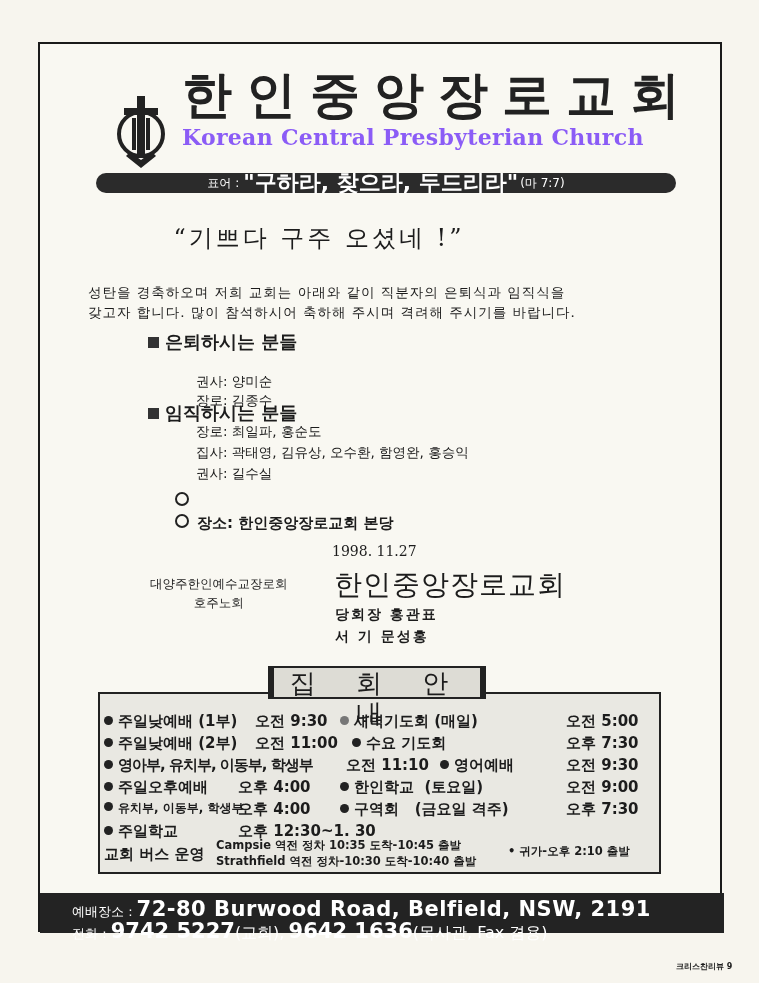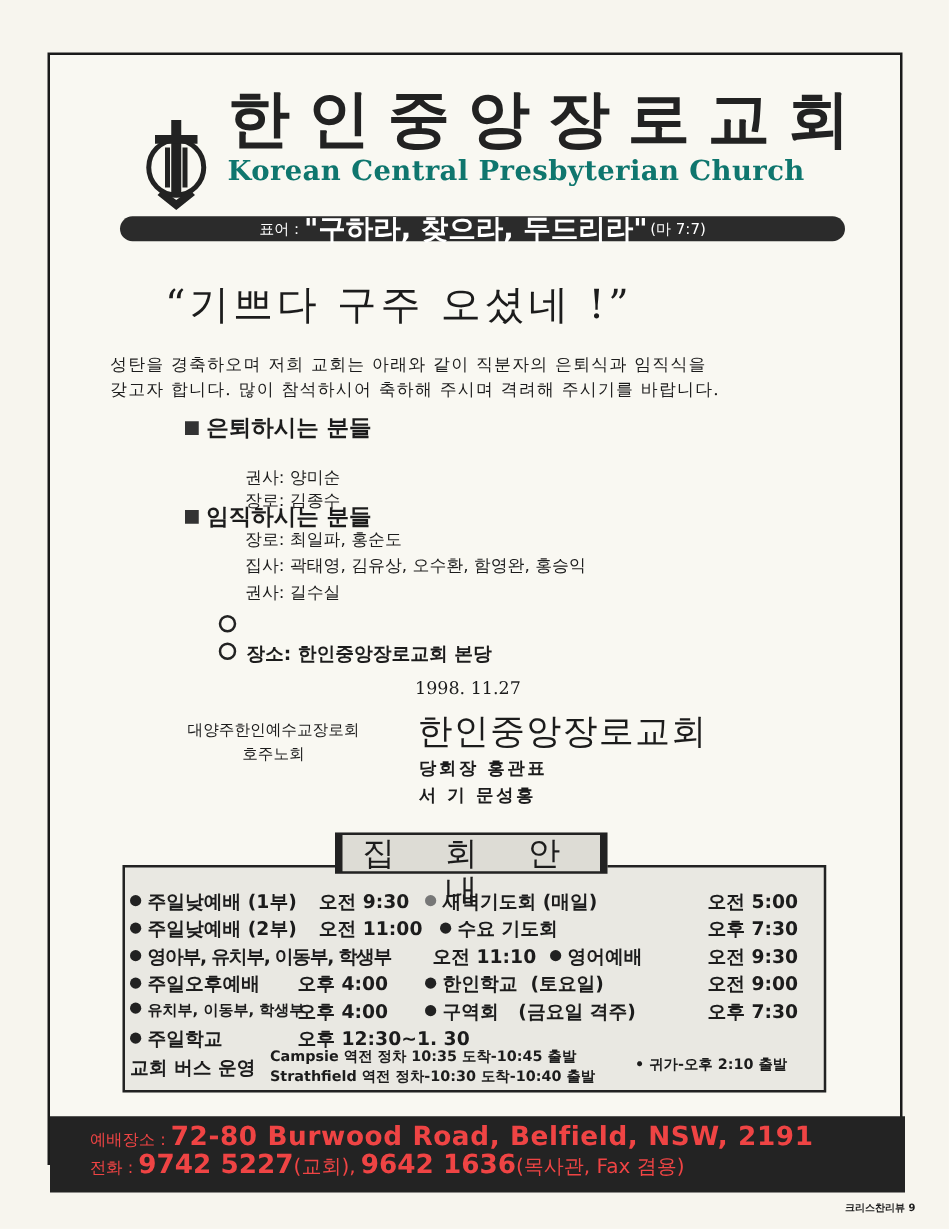--- a/index.html
+++ b/index.html
@@ -1,43 +1,43 @@
 <!DOCTYPE html>
 <html><head>
 <meta charset="utf-8">
 <style>
   html,body{margin:0;padding:0;}
   body{width:759px;height:983px;background:#f7f5ee;position:relative;overflow:hidden;font-family:"DejaVu Sans",sans-serif;color:#1c1c1c;}
   .frame{position:absolute;left:38px;top:42px;width:684px;height:890px;border:2px solid #1a1a1a;box-sizing:border-box;background:#f9f8f2;}
   .logo-icon{width:60px;height:80px;position:relative;margin-top:20px;}
   .title-ko{position:absolute;left:182px;top:62px;font-family:"DejaVu Serif",serif;font-size:50px;font-weight:bold;letter-spacing:14px;color:#222;}
-  .title-en{position:absolute;left:182px;top:124px;font-family:"DejaVu Serif",serif;font-size:22px;font-weight:bold;color:#0f766e;letter-spacing:0.3px;}
+  .title-en{position:absolute;left:182px;top:124px;font-family:"DejaVu Serif",serif;font-size:22px;font-weight:bold;color:#8b5cf6;letter-spacing:0.3px;}
   .motto{position:absolute;left:96px;top:173px;width:580px;height:20px;background:#2b2b2b;border-radius:18px;color:#fff;display:flex;align-items:center;justify-content:center;}
   .motto .lbl{font-size:12px;margin-right:4px;}
   .motto .txt{font-size:22px;font-weight:bold;}
   .motto .ref{font-size:12px;margin-left:2px;}
-  .headline{position:absolute;left:0;width:638px;top:222px;text-align:center;font-family:"DejaVu Serif",serif;font-size:32px;letter-spacing:3px;}
+  .headline{position:absolute;left:0;width:638px;top:222px;text-align:center;font-family:"DejaVu Serif",serif;font-size:24px;letter-spacing:3px;}
   .intro{position:absolute;left:88px;top:282px;width:600px;font-family:"DejaVu Serif",serif;font-size:13.5px;line-height:20px;letter-spacing:1px;}
   .sec{position:absolute;left:148px;font-size:18px;font-weight:bold;}
   .sec .sq{display:inline-block;width:11px;height:11px;background:#333;margin-right:6px;vertical-align:0px;}
   .line{position:absolute;left:196px;font-size:13.5px;}
   .info{position:absolute;left:175px;font-size:15px;font-weight:bold;}
   .info .circ{display:inline-block;width:10px;height:10px;border:2px solid #222;border-radius:50%;margin-right:8px;vertical-align:0px;}
   .date{position:absolute;left:332px;top:543px;font-family:"DejaVu Serif",serif;font-size:14px;}
   .presb{position:absolute;left:150px;top:574px;font-size:12.5px;text-align:center;line-height:19px;}
   .church-sig{position:absolute;left:334px;top:566px;font-family:"DejaVu Serif",serif;font-size:28px;letter-spacing:1px;}
   .sig{position:absolute;left:335px;font-family:"DejaVu Serif",serif;font-size:14px;font-weight:bold;letter-spacing:2px;}
   .meet-box{position:absolute;left:98px;top:692px;width:563px;height:182px;border:2px solid #222;background:#e9e8e2;box-sizing:border-box;}
   .meet-title{position:absolute;left:268px;top:666px;width:218px;height:33px;background:#dddcd5;border:2px solid #222;border-left-width:6px;border-right-width:6px;box-sizing:border-box;text-align:center;font-size:26px;line-height:30px;letter-spacing:16px;}
   .mrow{position:absolute;font-size:15px;font-weight:bold;white-space:nowrap;}
   .dot{display:inline-block;width:9px;height:9px;background:#222;border-radius:50%;margin-right:5px;vertical-align:1px;}
   .bus{position:absolute;left:104px;top:836px;font-size:15px;font-weight:bold;}
   .busl{position:absolute;left:216px;font-size:11.5px;font-weight:bold;}
   .busr{position:absolute;left:508px;top:844px;font-size:11.5px;font-weight:bold;}
-  .address{position:absolute;left:40px;top:893px;width:684px;height:61px;background:#232323;color:#ef4444;}
+  .address{position:absolute;left:40px;top:893px;width:684px;height:40px;background:#232323;color:#ffffff;}
   .address .r1{position:absolute;left:32px;top:4px;font-size:13px;}
   .address .r1 b{font-size:21px;font-weight:bold;margin-left:4px;letter-spacing:0.5px;}
   .address .r2{position:absolute;left:32px;top:26px;font-size:13px;}
   .address .r2 b{font-size:21px;font-weight:bold;}
   .address .r2 span{font-size:16px;}
   .footer{position:absolute;left:676px;top:961px;font-size:8px;font-weight:bold;}
 </style>
 </head>
 <body>
 

